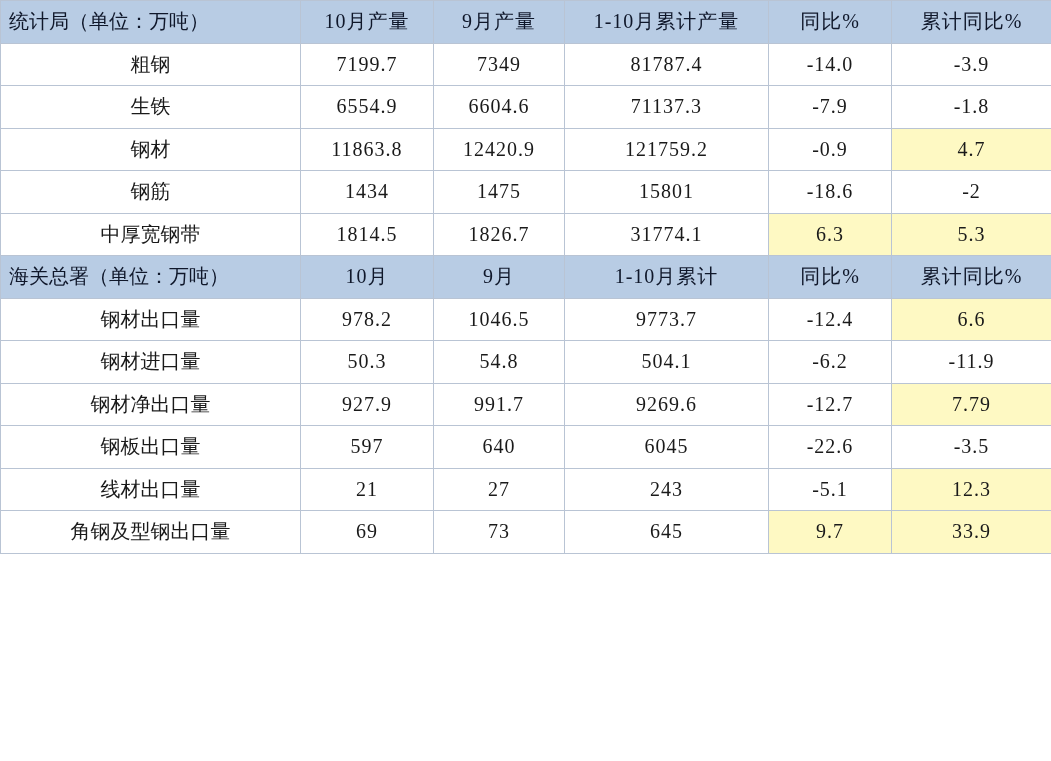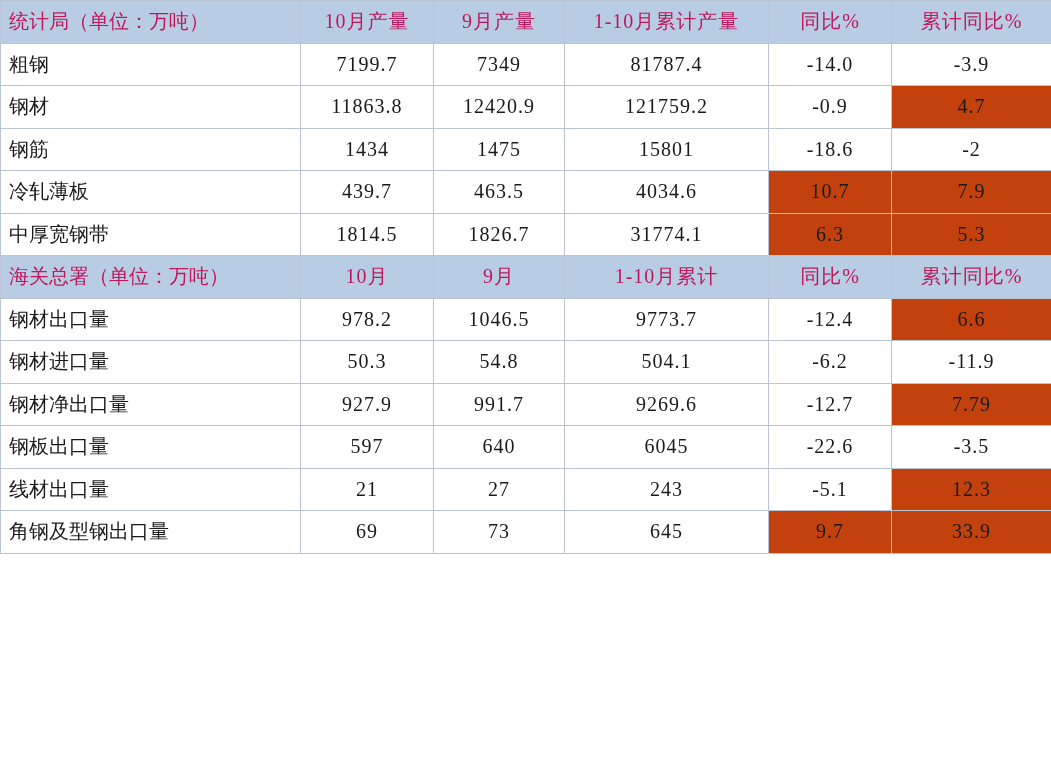--- a/index.html
+++ b/index.html
@@ -29,38 +29,38 @@
   }
   
   col.c-label { width: 300px; }
   col.c-m1    { width: 133px; }
   col.c-m2    { width: 131px; }
   col.c-cum   { width: 204px; }
   col.c-yoy   { width: 123px; }
   col.c-cyoy  { width: 160px; }
 
   td.label {
-    text-align: left;
+    text-align: center;
     padding-left: 10px;
   }
   td.num {
     text-align: center;
     letter-spacing: 1px;
   }
   tr.header-row td {
     background: #b8cce4;
     font-weight: normal;
-    color: #be185d;
+    color: #0f172a;
     text-align: center;
   }
   tr.header-row td.label {
     text-align: left;
   }
   td.hl {
-    background: #c2410c;
+    background: #fef9c3;
   }
 </style>
 </head>
 <body>
 
 <table class="data-table">
   <colgroup>
     <col class="c-label">
     <col class="c-m1">
     <col class="c-m2">
@@ -79,42 +79,42 @@
       </tr>
       <tr>
         <td class="label">粗钢</td>
         <td class="num">7199.7</td>
         <td class="num">7349</td>
         <td class="num">81787.4</td>
         <td class="num">-14.0</td>
         <td class="num">-3.9</td>
       </tr>
       <tr>
+        <td class="label">生铁</td>
+        <td class="num">6554.9</td>
+        <td class="num">6604.6</td>
+        <td class="num">71137.3</td>
+        <td class="num">-7.9</td>
+        <td class="num">-1.8</td>
+      </tr>
+      <tr>
         <td class="label">钢材</td>
         <td class="num">11863.8</td>
         <td class="num">12420.9</td>
         <td class="num">121759.2</td>
         <td class="num">-0.9</td>
         <td class="num hl">4.7</td>
       </tr>
       <tr>
         <td class="label">钢筋</td>
         <td class="num">1434</td>
         <td class="num">1475</td>
         <td class="num">15801</td>
         <td class="num">-18.6</td>
         <td class="num">-2</td>
-      </tr>
-      <tr>
-        <td class="label">冷轧薄板</td>
-        <td class="num">439.7</td>
-        <td class="num">463.5</td>
-        <td class="num">4034.6</td>
-        <td class="num hl">10.7</td>
-        <td class="num hl">7.9</td>
       </tr>
       <tr>
         <td class="label">中厚宽钢带</td>
         <td class="num">1814.5</td>
         <td class="num">1826.7</td>
         <td class="num">31774.1</td>
         <td class="num hl">6.3</td>
         <td class="num hl">5.3</td>
       </tr>
       <tr class="header-row">

